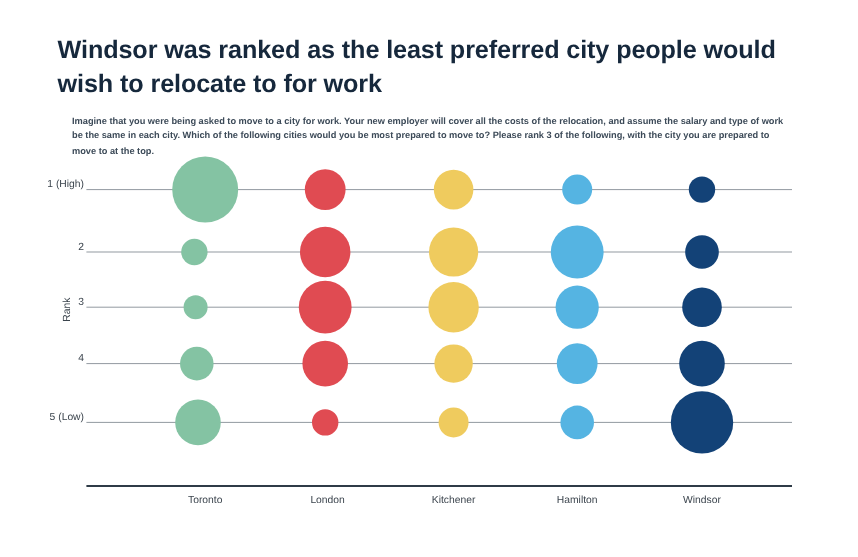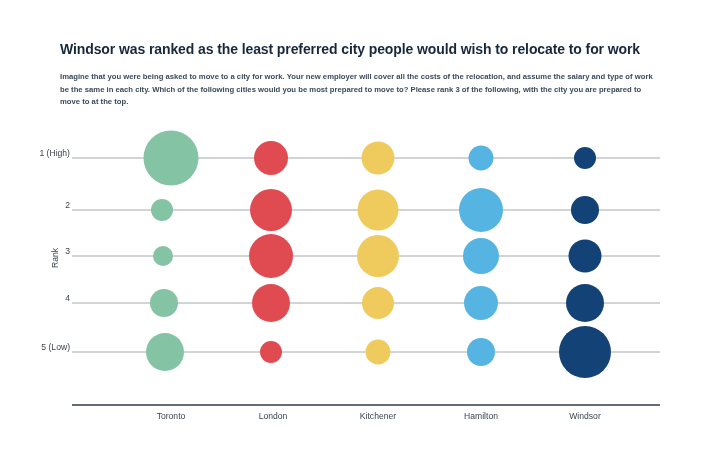--- a/index.html
+++ b/index.html
@@ -25,26 +25,26 @@
   }
 
   
   .header {
     position: absolute;
     left: 48px;
     top: 28px;
     width: 624px;
   }
   .chart-title {
-    font-size: 14px;
+    font-size: 21px;
     font-weight: bold;
     line-height: 1.38;
     letter-spacing: -0.1px;
     color: #16283c;
-    margin: 12px;
+    margin: 0;
   }
   .chart-subtitle {
     margin: 9px 0 0 0;
     padding: 0 12px;
     font-size: 7.7px;
     font-weight: bold;
     line-height: 1.62;
     color: #3c4a58;
   }
 

